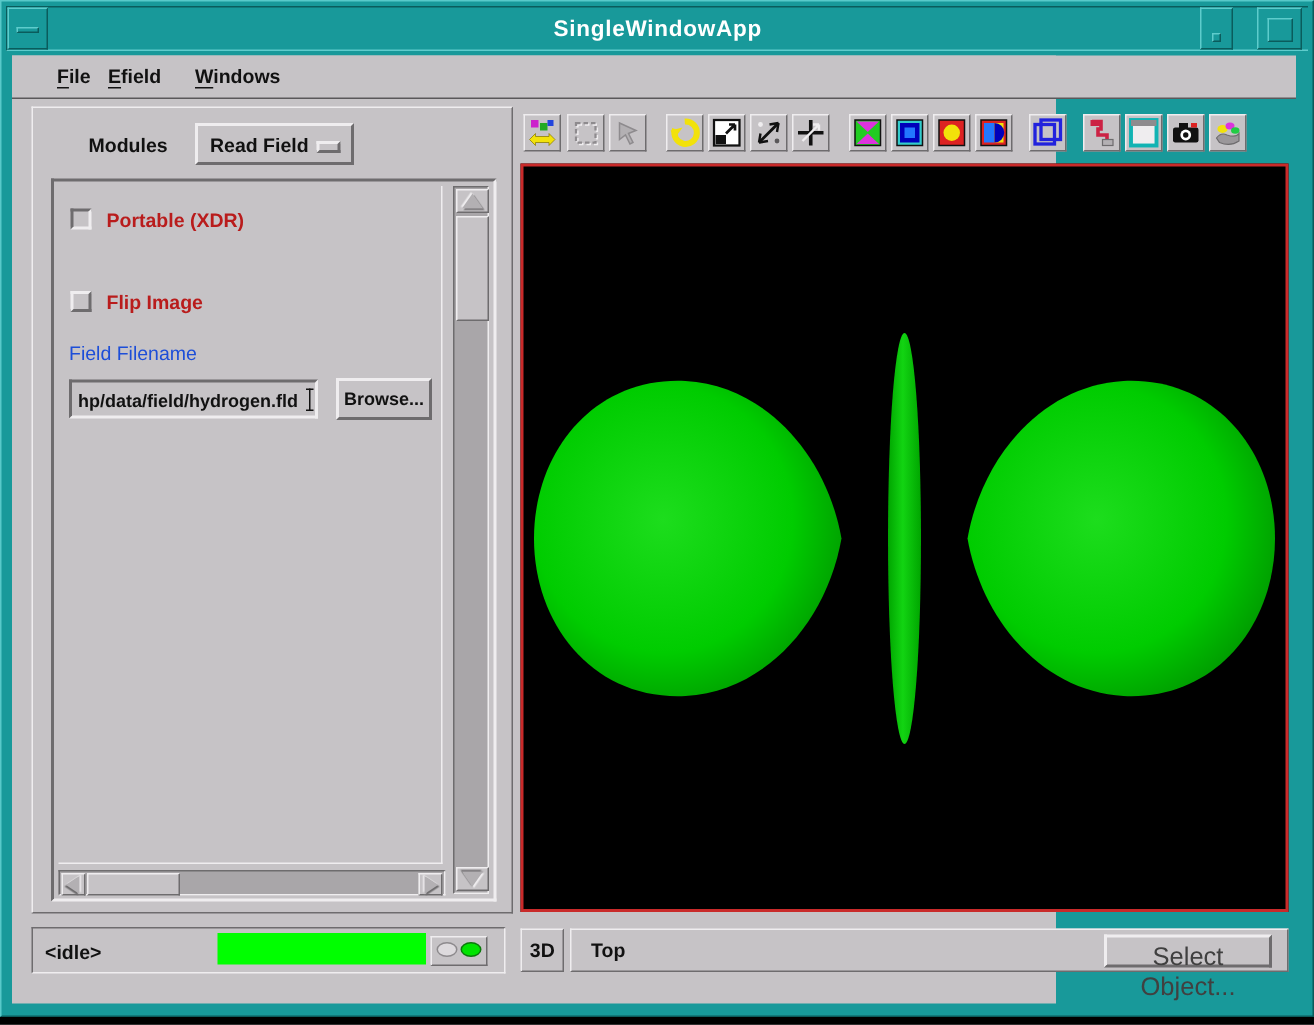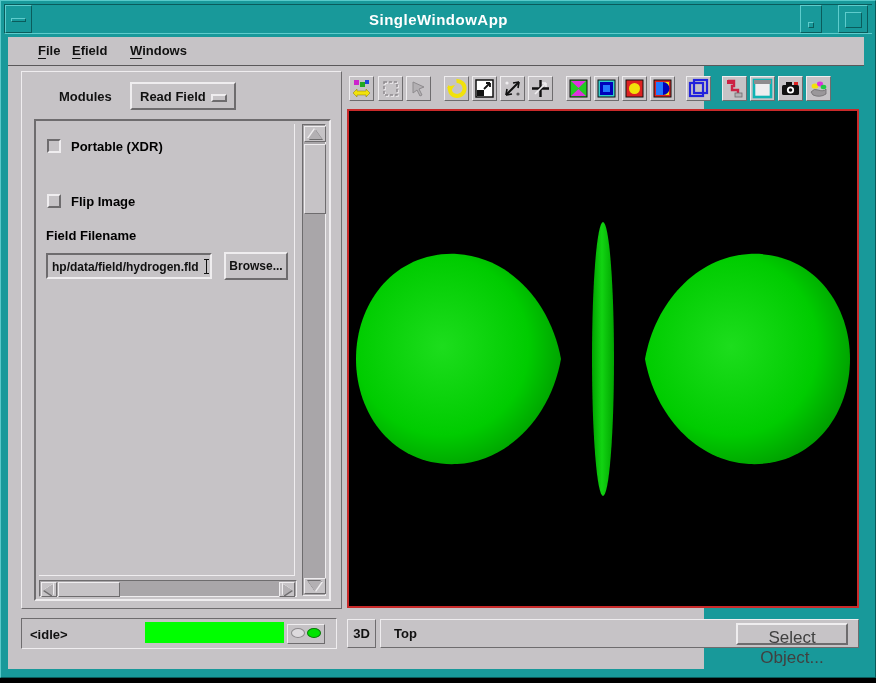--- a/index.html
+++ b/index.html
@@ -44,22 +44,22 @@
   #modules-label { position:absolute; left:37px; top:17px; font-size:13px; font-weight:bold; color:#111;}
   #module-select { position:absolute; left:108px; top:10px; width:106px; height:28px;
     font-size:13px; font-weight:bold; color:#111;text-align:center; }
   #module-select .lbl { position:absolute; left:8px; top:5px; }
   #module-select .opt-ind { position:absolute; right:7px; top:10px; width:16px; height:8px; }
   #module-panel { position:absolute; left:12px; top:47px; width:297px; height:482px; }
   #module-content { position:absolute; left:3px; top:3px; width:256px; height:452px;
     border-right:1px solid #efedef; border-bottom:1px solid #efedef; background:#c6c3c6; }
   .chkrow { position:absolute; left:8px; height:16px; }
   .chkbox { position:absolute; left:0; top:0; width:14px; height:14px; }
-  .chklabel { position:absolute; left:24px; top:0px; font-size:13px; font-weight:bold; color:#000000; white-space:nowrap;}
-  #field-filename-label { position:absolute; left:7px; top:104px; font-size:13px; font-weight:bold; color:#000000;}
+  .chklabel { position:absolute; left:24px; top:0px; font-size:13px; font-weight:bold; color:#b91c1c; white-space:nowrap;}
+  #field-filename-label { position:absolute; left:7px; top:104px; font-size:13px; font-weight:normal; color:#1d4ed8;}
   #filename-field { position:absolute; left:7px; top:129px; width:166px; height:26px; }
   #filename-text { position:absolute; left:4px; top:5px; font-size:12px; font-weight:bold; color:#111; white-space:nowrap;}
   #filename-caret { position:absolute; right:3px; top:4px; width:1px; height:15px; background:#111;
     box-shadow:-2px 0 0 -6px #111; }
   #filename-caret:before, #filename-caret:after { content:""; position:absolute; left:-2px; width:5px; height:1px; background:#111;}
   #filename-caret:after { bottom:0; }
   #browse-button { position:absolute; left:185px; top:128px; width:64px; height:28px;
     font-size:12px; font-weight:bold; color:#111; text-align:center; }
   #browse-button span { position:absolute; left:0; right:0; top:5px; }
   

